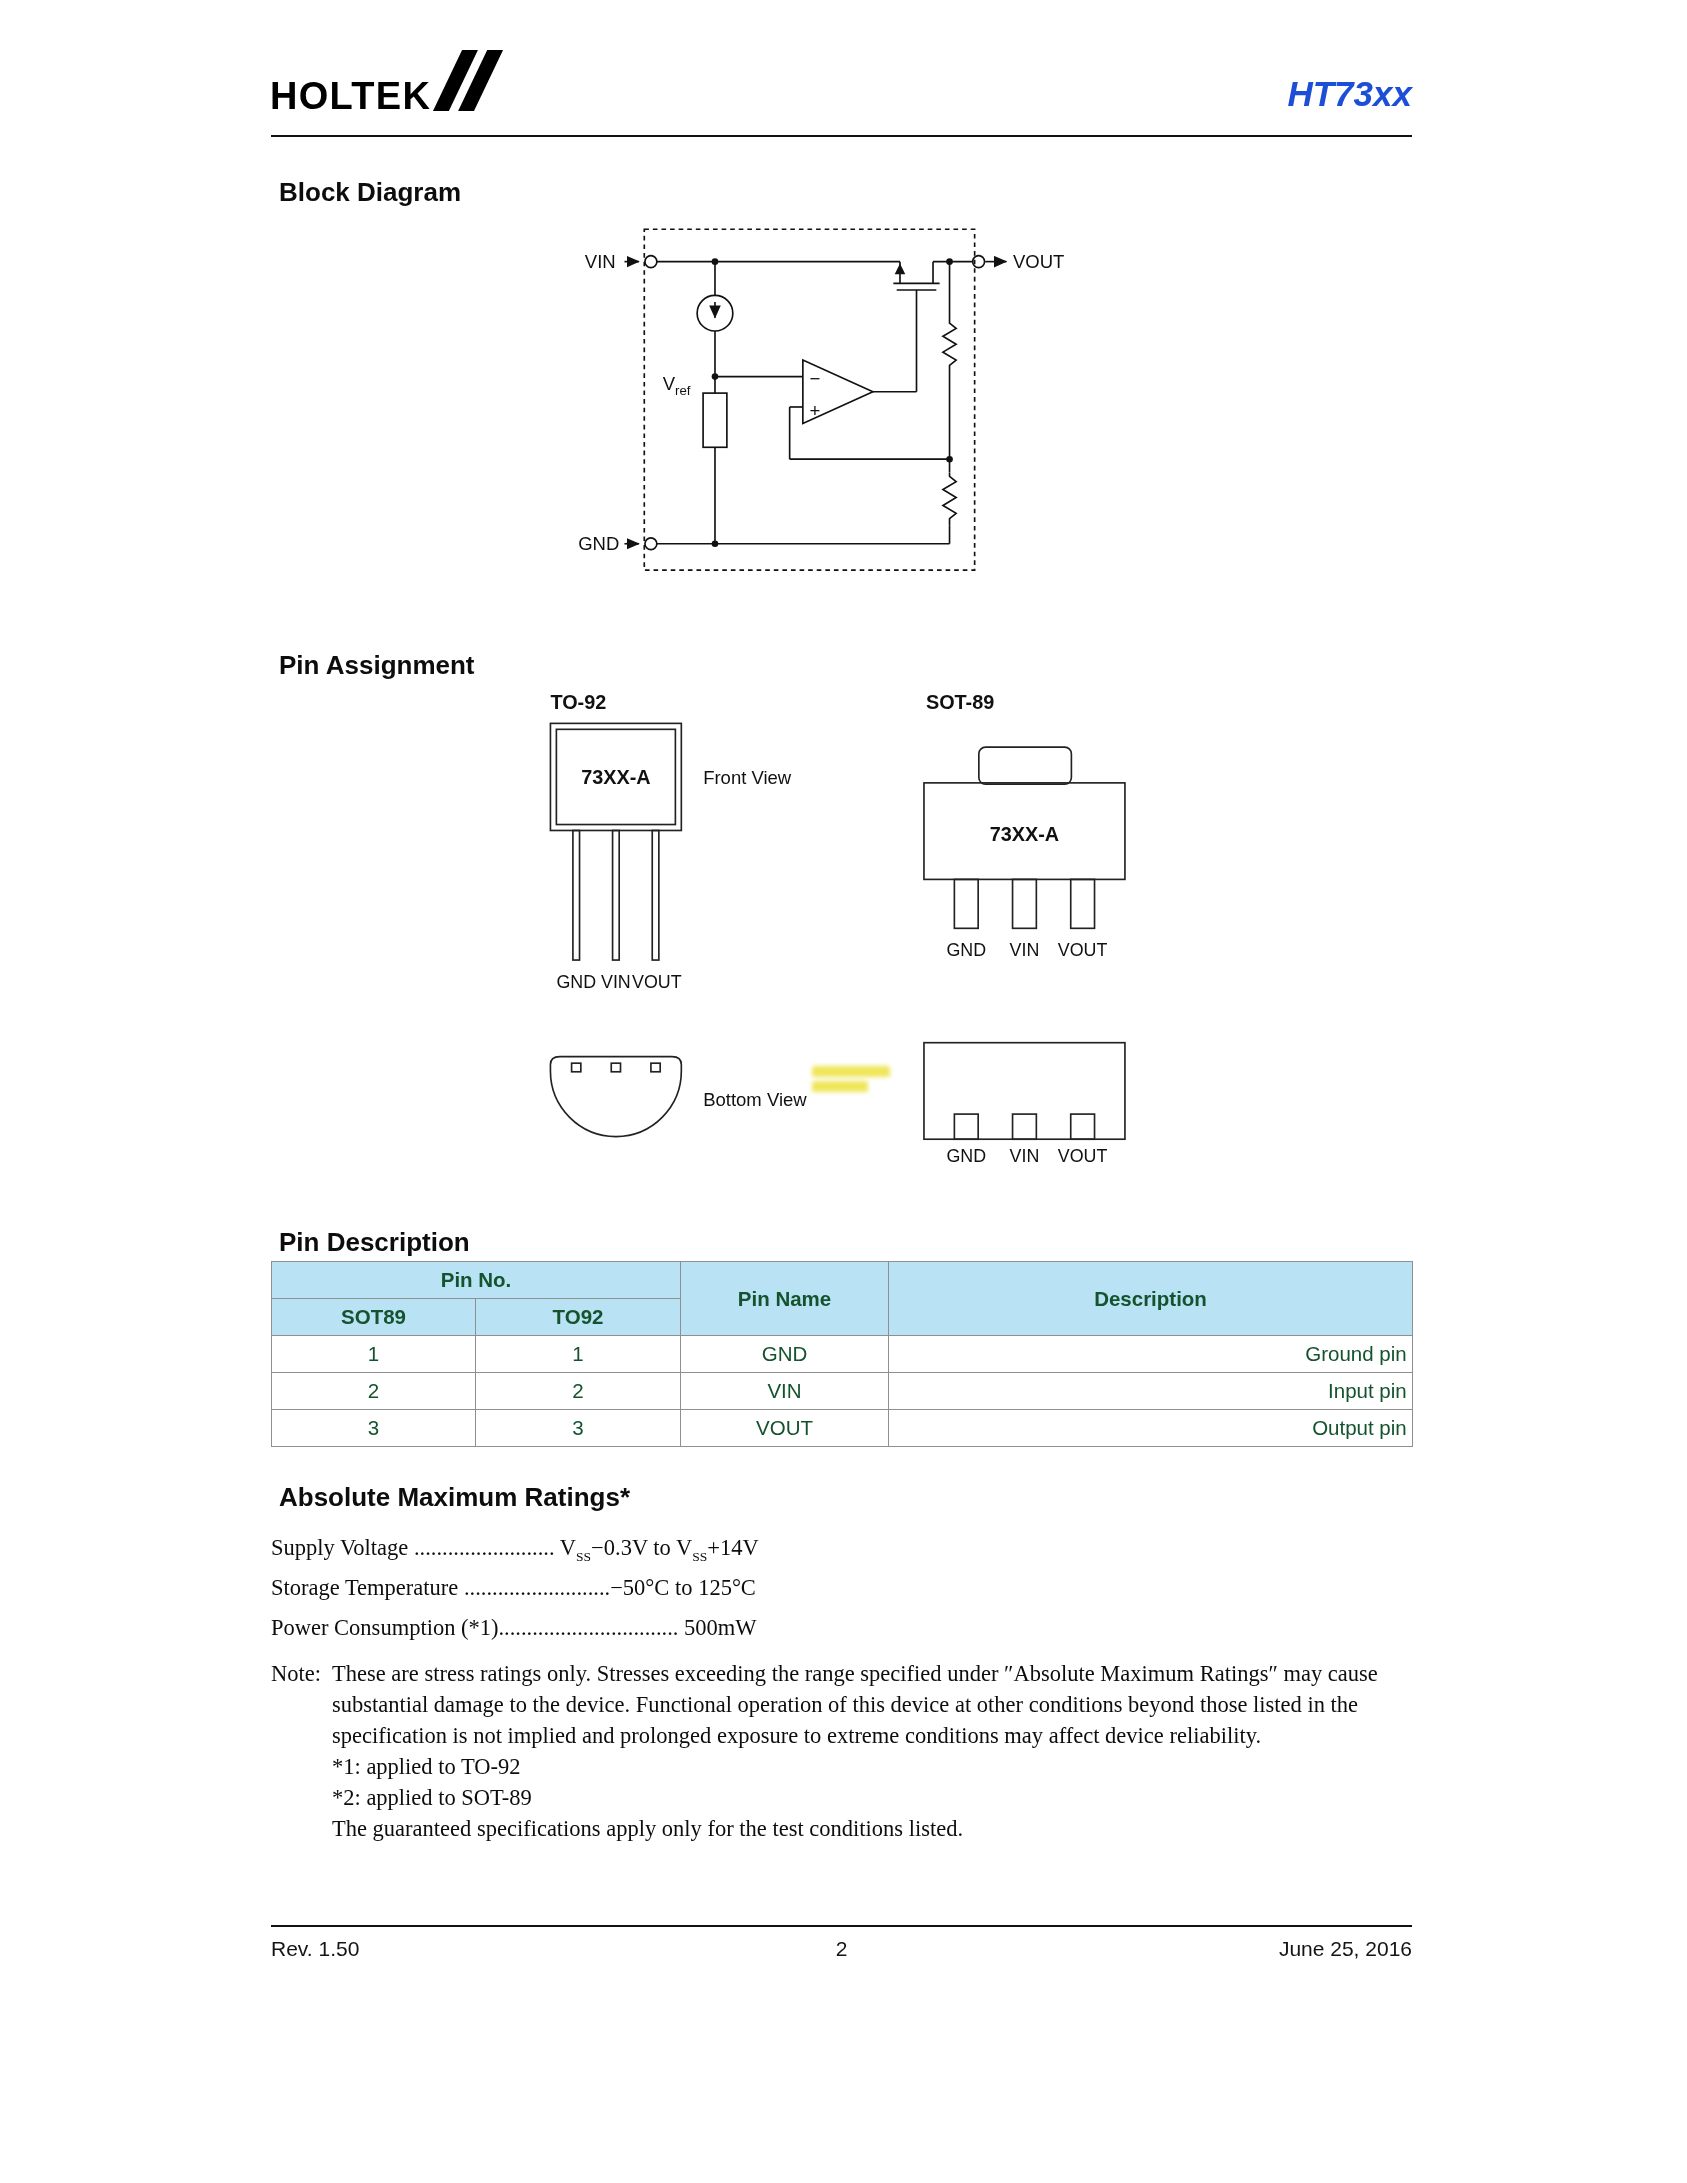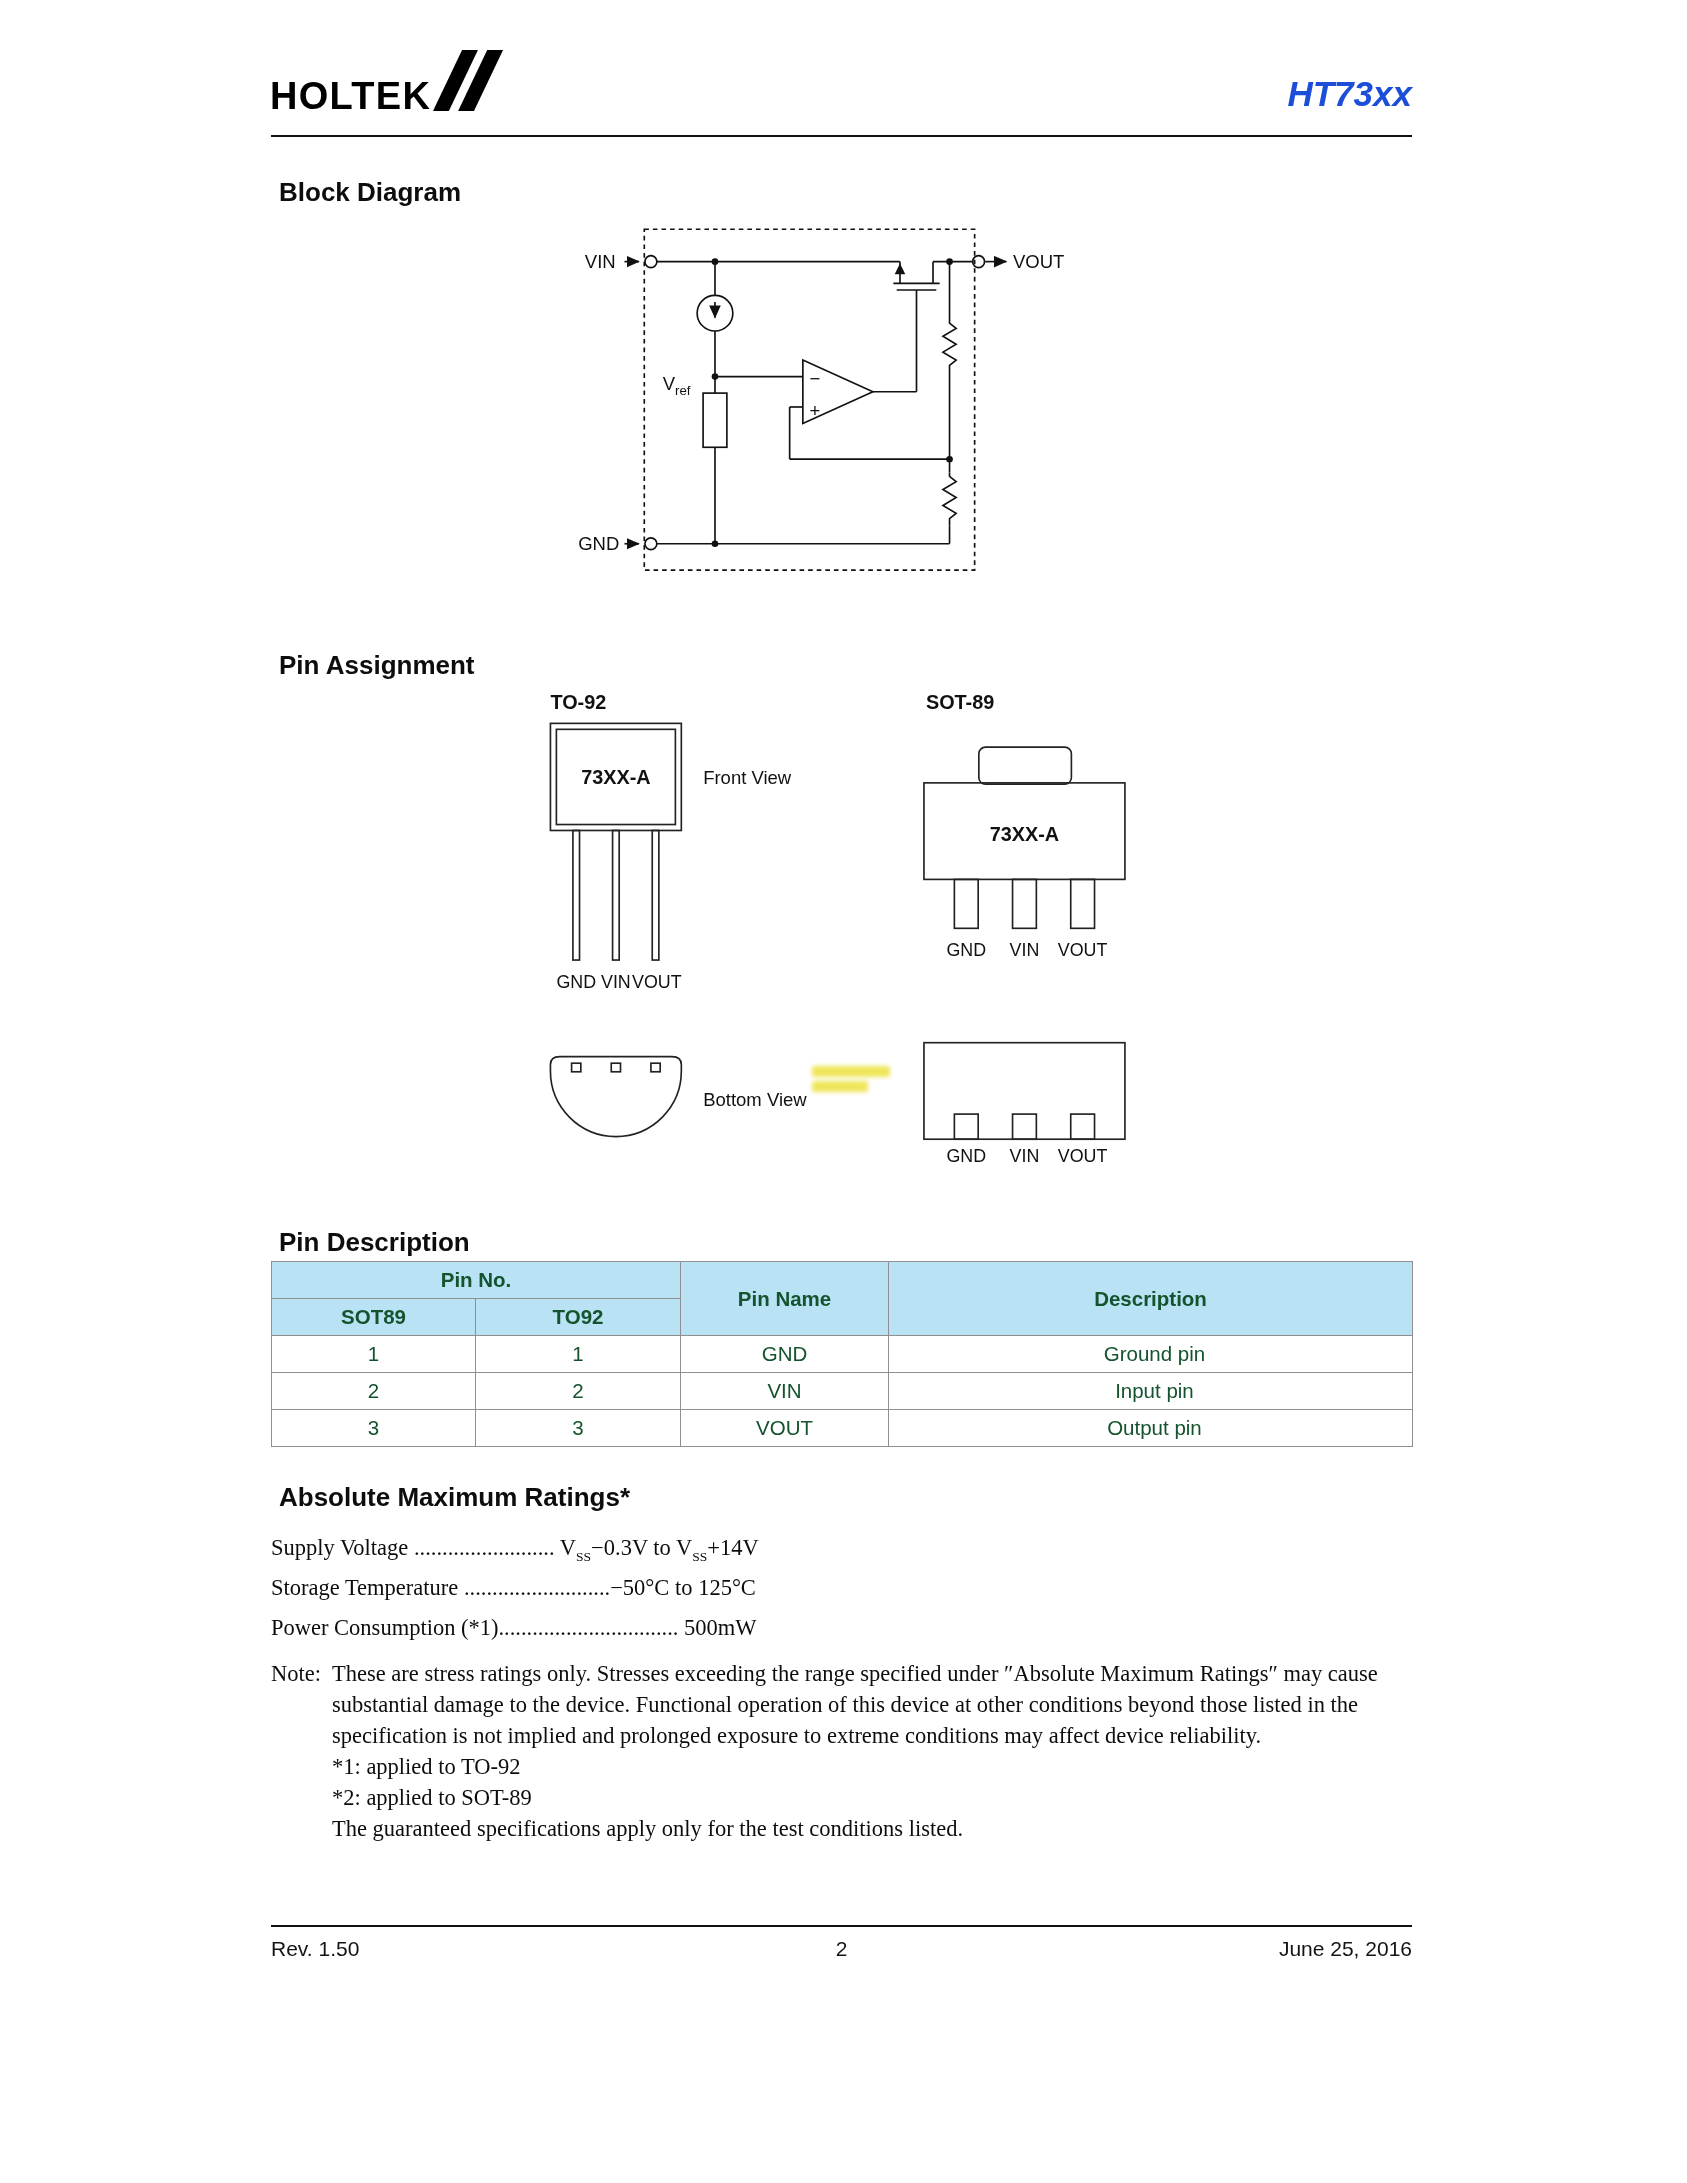--- a/index.html
+++ b/index.html
@@ -36,21 +36,21 @@
   .svg-bold { font-size: 30px; font-weight: bold; }
   
   .watermark { position: absolute; left: 812px; top: 1066px; width: 78px; height: 32px; opacity: 0.85; filter: blur(2px); }
   .wm-bar { height: 10.6px; margin-bottom: 4.6px; border-radius: 2.6px; background: #ece23e; }
   .wm-bar.short { width: 72%; }
   
   .pin-table { position: absolute; left: 271px; top: 1261px; width: 1141px; border-collapse: collapse; table-layout: fixed; font-size: 20.5px; color: #14532d; }
   .pin-table th, .pin-table td { border: 1.3px solid #8f8f8f; }
   .pin-table th { background: #b9e2f4; font-weight: bold; padding: 6px 5.3px; }
   .pin-table td { padding: 6px 5.3px; text-align: center; background: #fff; }
-  .pin-table td.desc { text-align: center; padding-left: 13.2px; }
+  .pin-table td.desc { text-align: right; padding-left: 13.2px; }
   
   .amr-col { position: absolute; top: 1528px; font-family: "Liberation Serif", serif; font-size: 22.5px; line-height: 40px; white-space: nowrap; color: #0d0d0d; }
   .amr-left { left: 271px; }
   .amr-right { left: 860px; }
   .amr-col sub { font-size: 0.6em; line-height: 0; }
   
   .note { position: absolute; left: 271px; top: 1658px; width: 1145px; font-family: "Liberation Serif", serif; font-size: 22.5px; line-height: 31px; color: #0d0d0d; }
   .note-body { position: relative; padding-left: 61px; }
   .note-label { position: absolute; left: 0; top: 0; }
   

